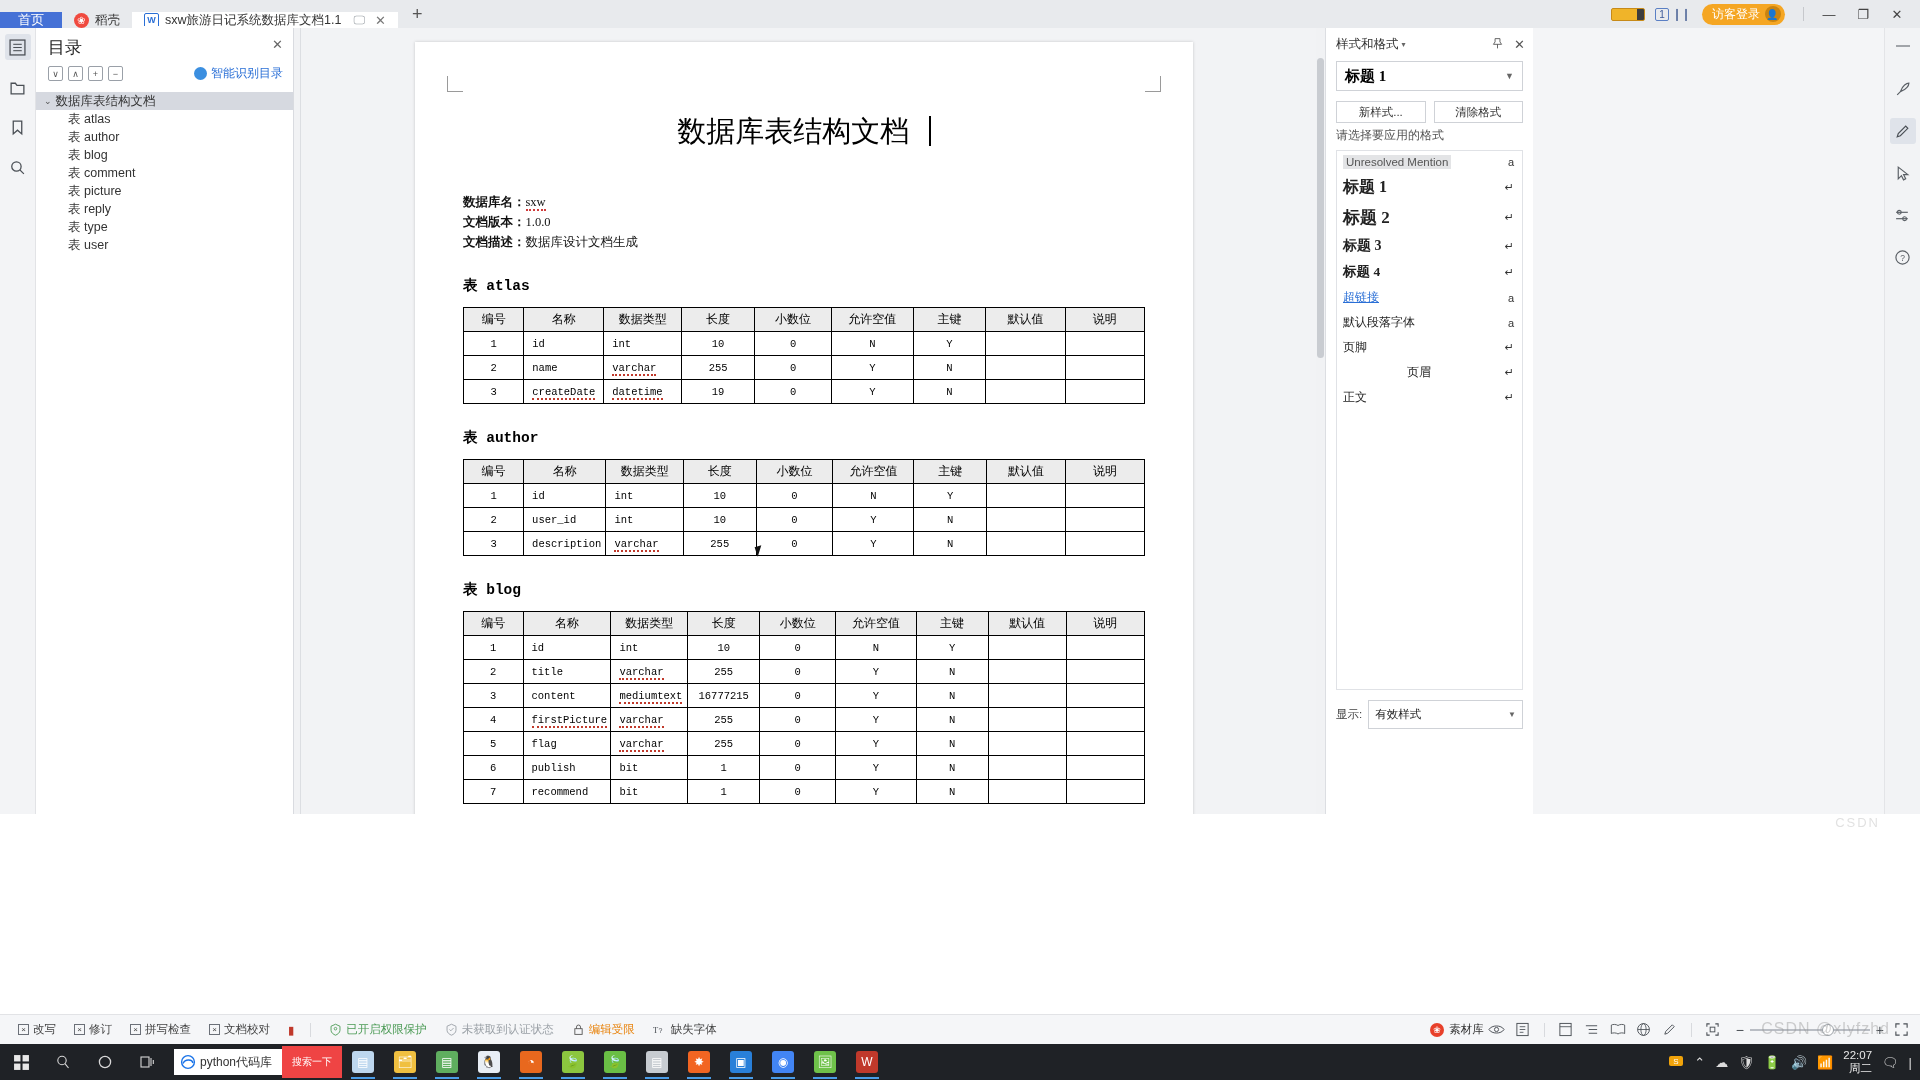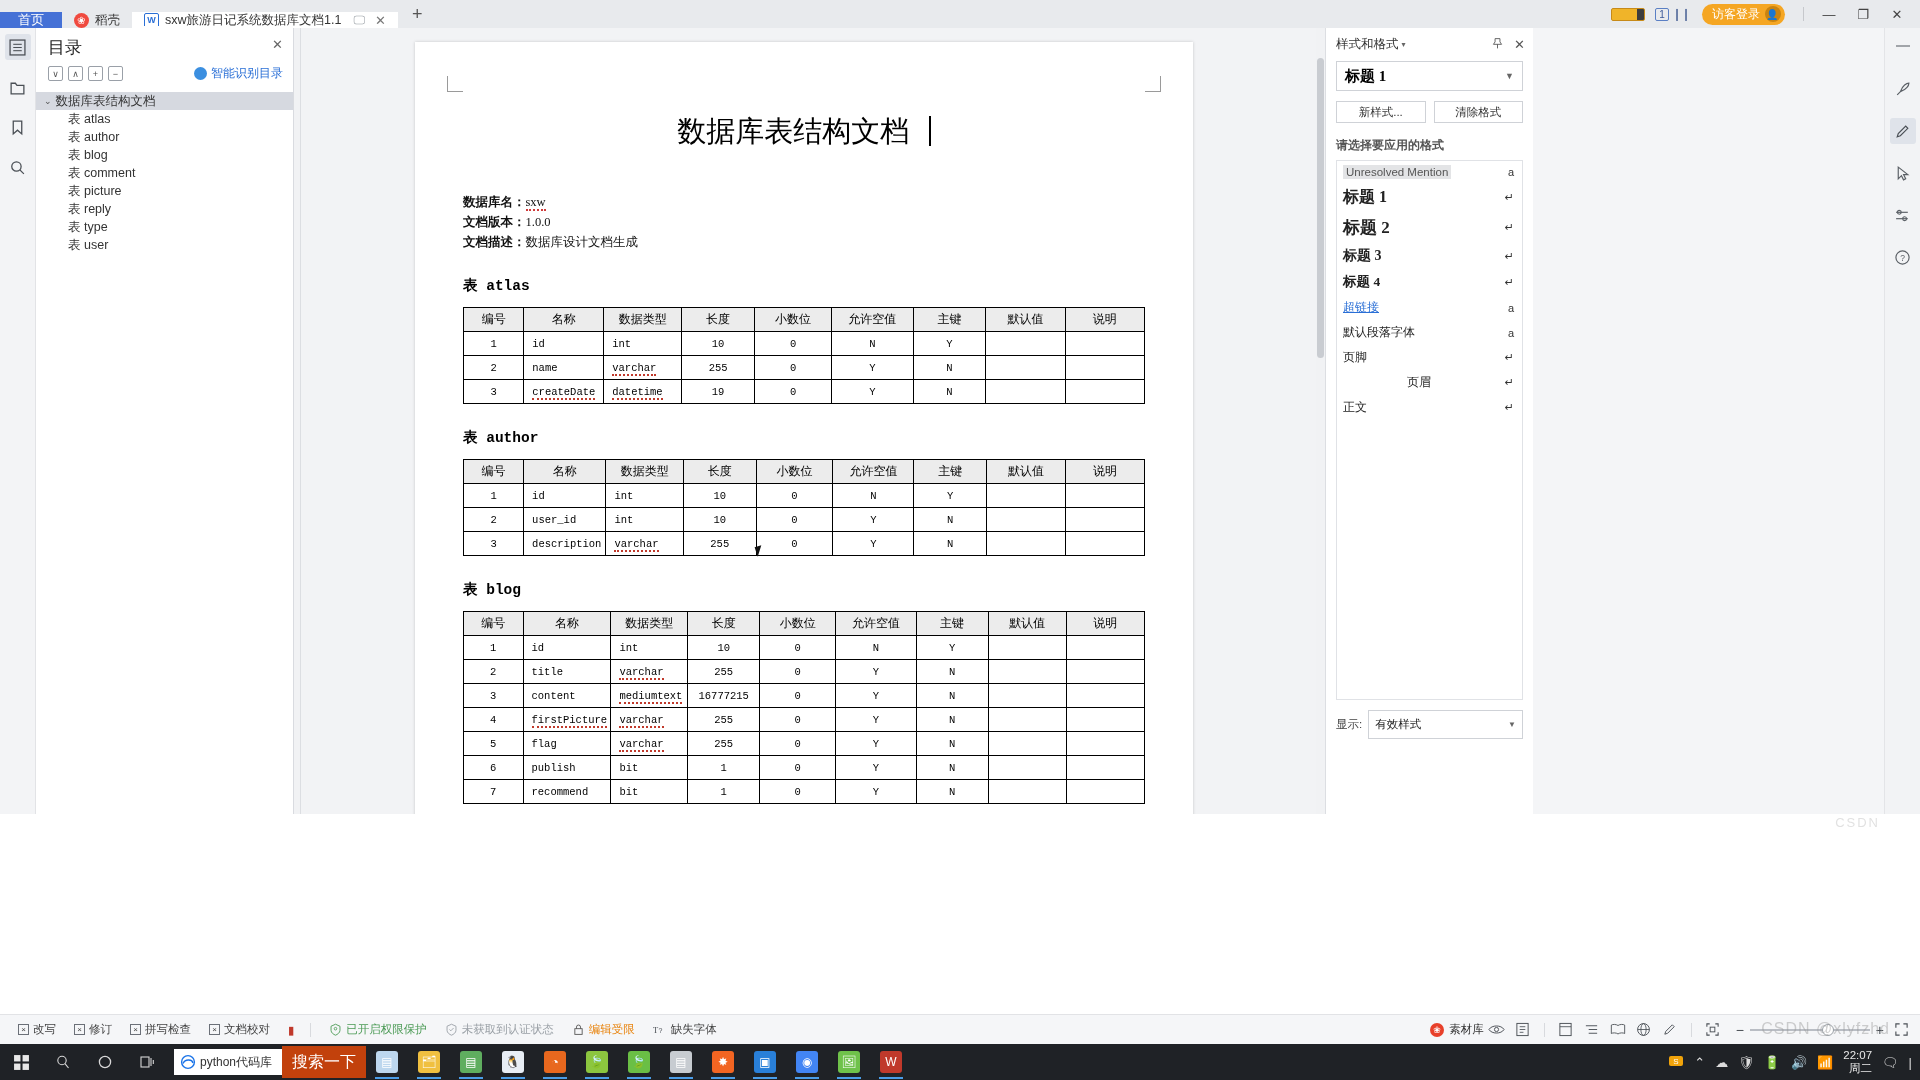--- a/index.html
+++ b/index.html
@@ -147,21 +147,21 @@
   .sp-head { display:flex; align-items:flex-end; padding: 8px 8px 6px 10px; font-size: 12.5px; color:#333;}
   .sp-head .ttl { display:flex; align-items:center; gap:3px;}
   .sp-head .sp-acts { margin-left:auto; display:flex; gap:10px; color:#555; font-size:13px;}
   .sp-select { margin: 2px 10px 0 10px; height: 30px; border: 1px solid #cfd2d7;
     display:flex; align-items:center; padding: 0 8px; background:#fff; }
   .sp-select .lbl { font-size: 15px; font-weight: bold; color:#000; font-family:"Liberation Serif",serif;}
   .sp-select .cv { margin-left:auto; font-size:9px; color:#666;}
   .sp-btnrow { display:flex; gap: 8px; margin: 10px 10px 0 10px; }
   .sp-btn { flex:1; height: 22px; border: 1px solid #cfd2d7; background:#fff; font-size: 11.5px;
     color:#333; display:flex; align-items:center; justify-content:center; }
-  .sp-hint { font-size: 12px; color: #555; margin: 14px 0 6px 10px; font-weight: bold; }
+  .sp-hint { font-size: 12px; color: #555; margin: 4px 0 6px 10px; }
   .sp-list { margin: 0 10px; border: 1px solid #e0e2e6; height: 540px; overflow:hidden; }
   .sp-item { display:flex; align-items:center; padding: 4px 8px 4px 6px; }
   .sp-item .nm { font-size: 12px; color:#222; }
   .sp-item .mk { margin-left:auto; font-size: 11px; color:#333; }
   .sp-item.heading .nm { font-weight: bold; font-family:"Liberation Serif",serif; }
   .sp-item.h1 .nm { font-size: 16px; }
   .sp-item.h2 .nm { font-size: 17px; }
   .sp-item.h3 .nm { font-size: 14px; }
   .sp-item.h4 .nm { font-size: 13.5px; }
   .sp-item.mention .nm { background: #e3e4e6; color:#555; font-size:11.5px; padding: 1px 3px;}
@@ -208,22 +208,22 @@
 
   
   .taskbar {
     position: absolute; top: 1044px; left: 0; width: 1920px; height: 36px;
     background: #1f2226; display: flex; align-items: center; color: #e8e8e8; font-size: 12px;
   }
   .tbk-ic { width: 42px; height: 36px; display:flex; align-items:center; justify-content:center; }
   .tbk-search { display:flex; align-items:center; height: 26px; background:#fff; color:#333;
     margin-left: 6px; }
   .tbk-search .q { display:flex; align-items:center; gap:4px; padding: 0 10px 0 6px; font-size: 12px; }
-  .tbk-search .go { background:#c2410c; color:#fff; padding: 16px 10px; height: 26px;
-    display:flex; align-items:center; font-size: 16px; }
+  .tbk-search .go { background:#ef4444; color:#fff; padding: 16px 10px; height: 26px;
+    display:flex; align-items:center; font-size: 10px; }
   .tbk-app { width: 42px; height: 36px; display:flex; align-items:center; justify-content:center;
     position: relative; }
   .tbk-app .glyph { width: 22px; height: 22px; border-radius: 3px; display:flex;
     align-items:center; justify-content:center; font-size: 12px; color:#fff; }
   .tbk-app .uline { position:absolute; bottom: 1px; left: 9px; width: 24px; height: 2px; background:#4a9de8; }
   .tbk-right { margin-left:auto; display:flex; align-items:center; gap: 10px; padding-right: 8px; }
   .tbk-clock { text-align: right; line-height: 13px; font-size: 11.5px; }
   .tbk-trayic { font-size: 13px; color: #dcdcdc; }
 
   .wm { position:absolute; right: 30px; bottom: 42px; color: rgba(150,150,150,.45);

